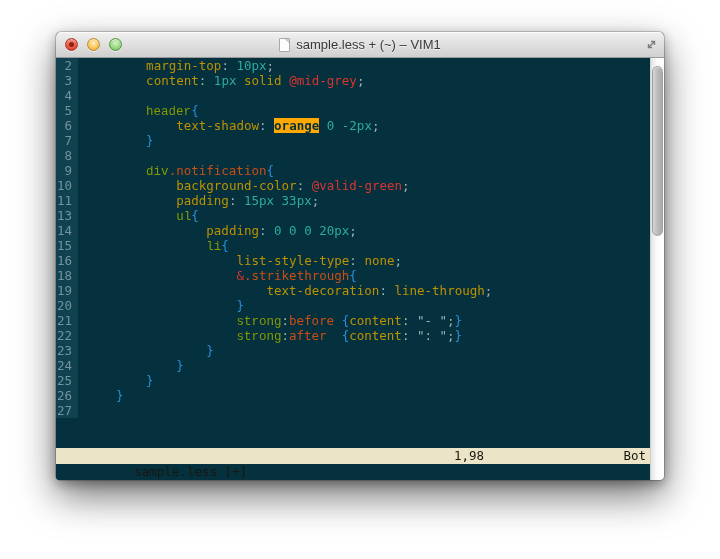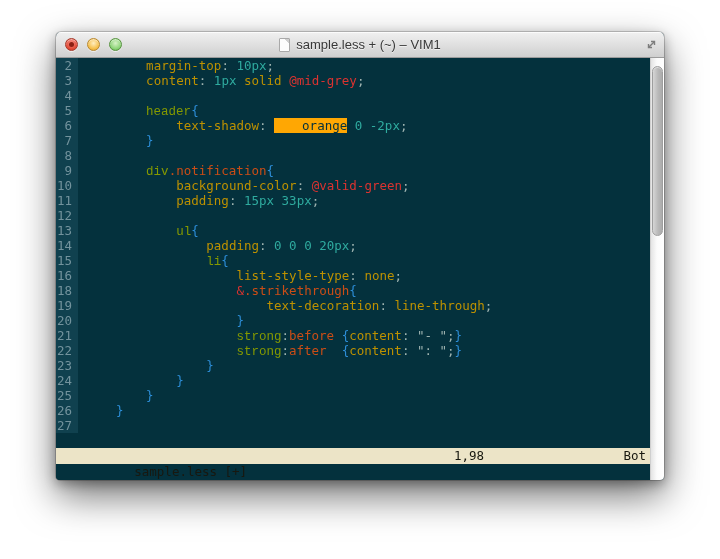--- a/index.html
+++ b/index.html
@@ -53,21 +53,21 @@
   .gut { flex:none; width:22px; padding-right:6px; text-align:right;
          background:var(--gutter_bg); color:var(--gutter_fg); }
   .code { flex:1; white-space:pre;margin-left:38px; }
   .tk-base   { color:var(--base); }
   .tk-yellow { color:var(--yellow); }
   .tk-cyan   { color:var(--cyan); }
   .tk-red    { color:var(--red); }
   .tk-orange { color:var(--orange); }
   .tk-green  { color:var(--green);font-family:Liberation Mono, monospace; }
   .tk-blue   { color:var(--blue); }
-  .tk-hl     { color:var(--hl_fg); background:var(--hl_bg); font-weight:normal;padding-left:28px; }
+  .tk-hl     { color:var(--hl_fg); background:var(--hl_bg); font-weight:bold; }
 
   
   .statusbar {
     flex:none; height:16px; background:var(--status_bg); color:var(--status_fg);
     font:12.5px/16px "DejaVu Sans Mono", monospace; position:relative; padding:0 3px;
     white-space:pre;
   }
   .statusbar .ruler { position:absolute; left:67%; top:0; }
   .statusbar .scrollpos { position:absolute; right:4px; top:0; }
   .modeline {
@@ -115,21 +115,20 @@
             <div class="row"><span class="gut">2</span><span class="code"><span class="tk-base">    </span><span class="tk-yellow">margin-top</span><span class="tk-base">: </span><span class="tk-cyan">10px</span><span class="tk-base">;</span></span></div>
             <div class="row"><span class="gut">3</span><span class="code"><span class="tk-base">    </span><span class="tk-yellow">content</span><span class="tk-base">: </span><span class="tk-cyan">1px</span><span class="tk-base"> </span><span class="tk-yellow">solid</span><span class="tk-base"> </span><span class="tk-red">@mid-grey</span><span class="tk-base">;</span></span></div>
             <div class="row"><span class="gut">4</span><span class="code"></span></div>
             <div class="row"><span class="gut">5</span><span class="code"><span class="tk-base">    </span><span class="tk-green">header</span><span class="tk-blue">{</span></span></div>
             <div class="row"><span class="gut">6</span><span class="code"><span class="tk-base">        </span><span class="tk-yellow">text-shadow</span><span class="tk-base">: </span><span class="tk-hl">orange</span><span class="tk-base"> </span><span class="tk-cyan">0 -2px</span><span class="tk-base">;</span></span></div>
             <div class="row"><span class="gut">7</span><span class="code"><span class="tk-base">    </span><span class="tk-blue">}</span></span></div>
             <div class="row"><span class="gut">8</span><span class="code"></span></div>
             <div class="row"><span class="gut">9</span><span class="code"><span class="tk-base">    </span><span class="tk-green">div</span><span class="tk-orange">.notification</span><span class="tk-blue">{</span></span></div>
             <div class="row"><span class="gut">10</span><span class="code"><span class="tk-base">        </span><span class="tk-yellow">background-color</span><span class="tk-base">: </span><span class="tk-red">@valid-green</span><span class="tk-base">;</span></span></div>
             <div class="row"><span class="gut">11</span><span class="code"><span class="tk-base">        </span><span class="tk-yellow">padding</span><span class="tk-base">: </span><span class="tk-cyan">15px 33px</span><span class="tk-base">;</span></span></div>
-            <div class="row"><span class="gut">12</span><span class="code"></span></div>
             <div class="row"><span class="gut">13</span><span class="code"><span class="tk-base">        </span><span class="tk-green">ul</span><span class="tk-blue">{</span></span></div>
             <div class="row"><span class="gut">14</span><span class="code"><span class="tk-base">            </span><span class="tk-yellow">padding</span><span class="tk-base">: </span><span class="tk-cyan">0 0 0 20px</span><span class="tk-base">;</span></span></div>
             <div class="row"><span class="gut">15</span><span class="code"><span class="tk-base">            </span><span class="tk-green">li</span><span class="tk-blue">{</span></span></div>
             <div class="row"><span class="gut">16</span><span class="code"><span class="tk-base">                </span><span class="tk-yellow">list-style-type</span><span class="tk-base">: </span><span class="tk-yellow">none</span><span class="tk-base">;</span></span></div>
             <div class="row"><span class="gut">18</span><span class="code"><span class="tk-base">                </span><span class="tk-red">&amp;</span><span class="tk-orange">.strikethrough</span><span class="tk-blue">{</span></span></div>
             <div class="row"><span class="gut">19</span><span class="code"><span class="tk-base">                    </span><span class="tk-yellow">text-decoration</span><span class="tk-base">: </span><span class="tk-yellow">line-through</span><span class="tk-base">;</span></span></div>
             <div class="row"><span class="gut">20</span><span class="code"><span class="tk-base">                </span><span class="tk-blue">}</span></span></div>
             <div class="row"><span class="gut">21</span><span class="code"><span class="tk-base">                </span><span class="tk-green">strong</span><span class="tk-base">:</span><span class="tk-orange">before</span><span class="tk-base"> </span><span class="tk-blue">{</span><span class="tk-yellow">content</span><span class="tk-base">: </span><span class="tk-base">"- "</span><span class="tk-base">;</span><span class="tk-blue">}</span></span></div>
             <div class="row"><span class="gut">22</span><span class="code"><span class="tk-base">                </span><span class="tk-green">strong</span><span class="tk-base">:</span><span class="tk-orange">after</span><span class="tk-base">  </span><span class="tk-blue">{</span><span class="tk-yellow">content</span><span class="tk-base">: </span><span class="tk-base">": "</span><span class="tk-base">;</span><span class="tk-blue">}</span></span></div>
             <div class="row"><span class="gut">23</span><span class="code"><span class="tk-base">            </span><span class="tk-blue">}</span></span></div>

